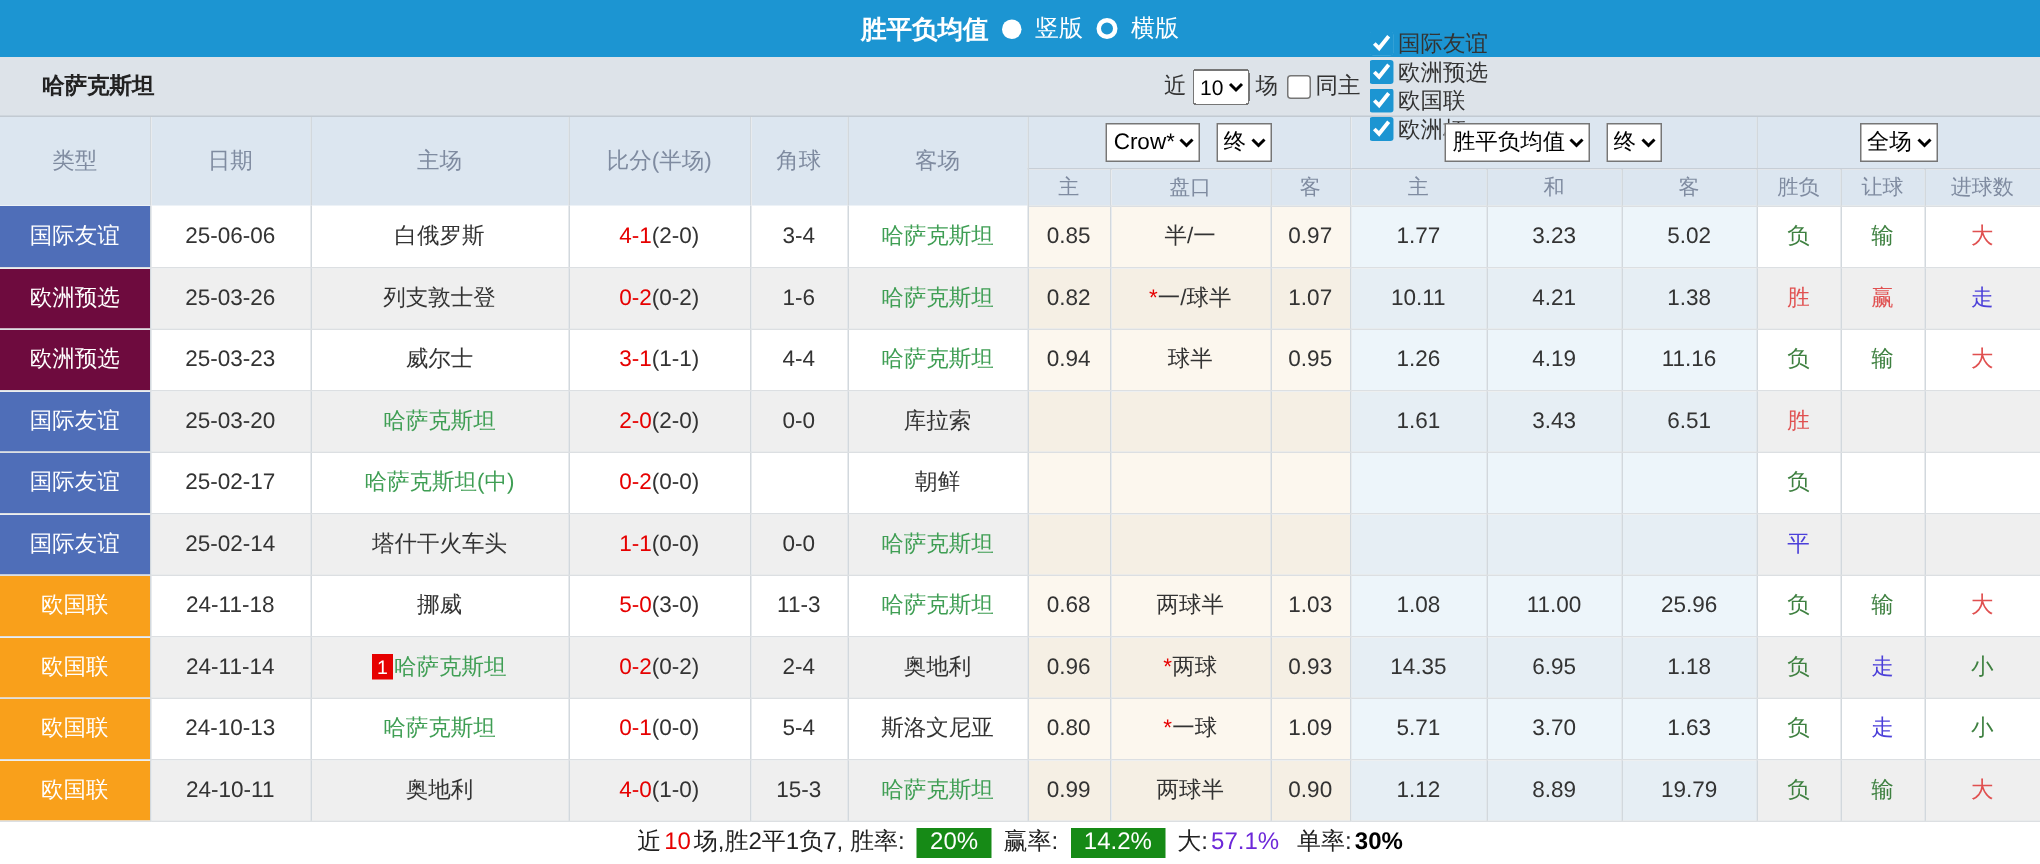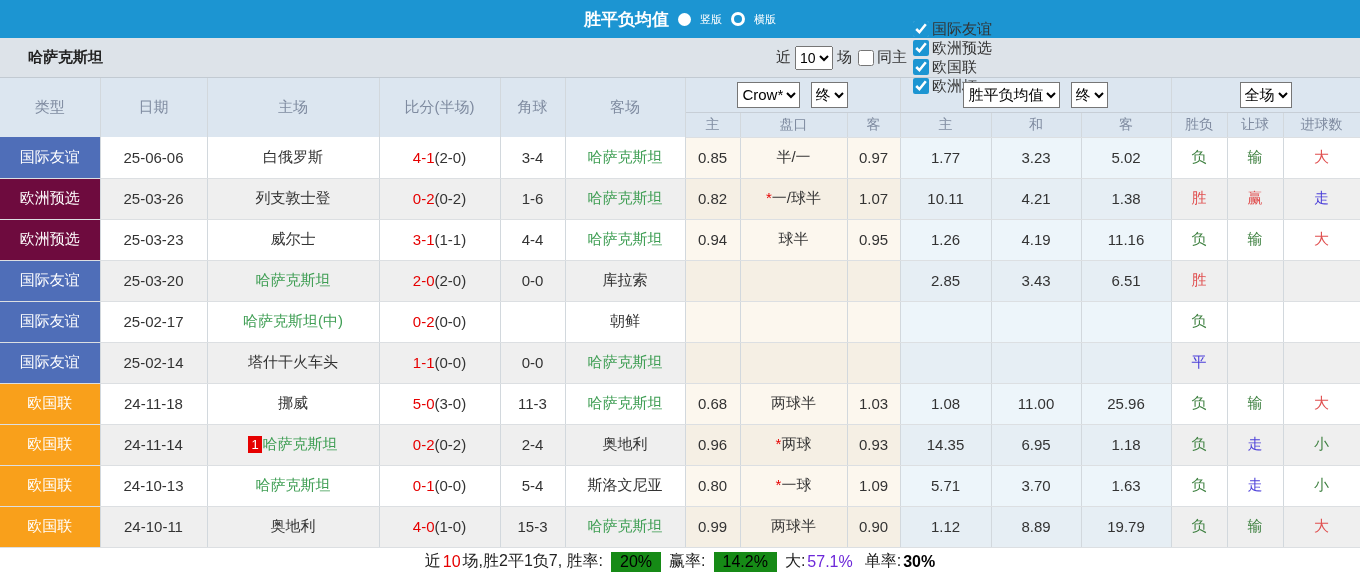--- a/index.html
+++ b/index.html
@@ -4,21 +4,21 @@
 <style>
   * { margin:0; padding:0; box-sizing:border-box; }
   html,body { width:1360px; font-family:"Liberation Sans","DejaVu Sans",sans-serif; background:#fff; }
   .page { width:1360px; height:576px; overflow:hidden; background:#fff; }
 
   
   .topbar { height:38px; background:#1c95d2; display:flex; align-items:center; justify-content:center; gap:9px; color:#fff; }
   .topbar .title { font-size:17px; font-weight:bold; }
   .radio { width:13px; height:13px; border-radius:50%; background:#fff; display:inline-block; }
   .radio.off { background:transparent; border:3px solid #fff; width:14px; height:14px; }
-  .topbar .rlabel { font-size:11px; }
+  .topbar .rlabel { font-size:16px; }
 
   
   .filterbar { height:40px; background:#dde3e9; display:flex; align-items:center; border-bottom:1px solid #c2cad2; }
   .teamname { font-size:15px; font-weight:bold; color:#222; margin-left:28px; }
   .filters { margin-left:auto; margin-right:368px; display:flex; align-items:center; font-size:15px; color:#333; white-space:nowrap; }
   .filters select { margin:0 4px; height:24px; font-size:14px; }
   .filters input[type=checkbox] { width:16px; height:16px; accent-color:#1c95d2; margin:0 1px 0 6px; vertical-align:-3px; }
   .filters label { display:flex; align-items:center; gap:2px; }
 
   
@@ -44,21 +44,21 @@
   .c-green { color:#3e8040; }
   .c-red { color:#e05050; }
   .c-blue { color:#4b3fd9; }
   .num-badge { display:inline-block; background:#e60000; color:#fff; font-size:13px; line-height:17px; padding:0 3px; margin-right:1px; }
 
   
   .footer { height:28px; display:flex; align-items:center; justify-content:center; font-size:16px; color:#222; gap:2px; }
   .footer .red { color:#e60000; }
   .footer .blue { color:#6d28d9; }
   .footer .green { color:#000000;font-weight:bold; }
-  .footer .badge { background:#168a16; color:#000000; padding:1px 9px; margin:0 6px; }
+  .footer .badge { background:#168a16; color:#ffffff; padding:1px 9px; margin:0 6px; }
 </style>
 </head>
 <body>
 
 <div class="page">
 
   <div class="topbar">
     <span class="title">胜平负均值</span>
     <span class="radio"></span>
     <span class="rlabel">竖版</span>
@@ -202,21 +202,21 @@
         <tr class="even">
           <td class="type-cell" style="background: rgb(79, 110, 184);">国际友谊</td>
           <td class="date-cell">25-03-20</td>
           <td class="green-team">哈萨克斯坦</td>
           <td><span class="score-main">2-0</span><span class="score-half">(2-0)</span></td>
           <td>0-0</td>
           <td>库拉索</td>
           <td class="crow"></td>
           <td class="crow"></td>
           <td class="crow"></td>
-          <td class="avg">2.85</td>
+          <td class="avg">1.61</td>
           <td class="avg">3.43</td>
           <td class="avg">6.51</td>
           <td class="c-red">胜</td>
           <td></td>
           <td></td>
         </tr>
         <tr class="odd">
           <td class="type-cell" style="background: rgb(79, 110, 184);">国际友谊</td>
           <td class="date-cell">25-02-17</td>
           <td class="green-team">哈萨克斯坦(中)</td>

